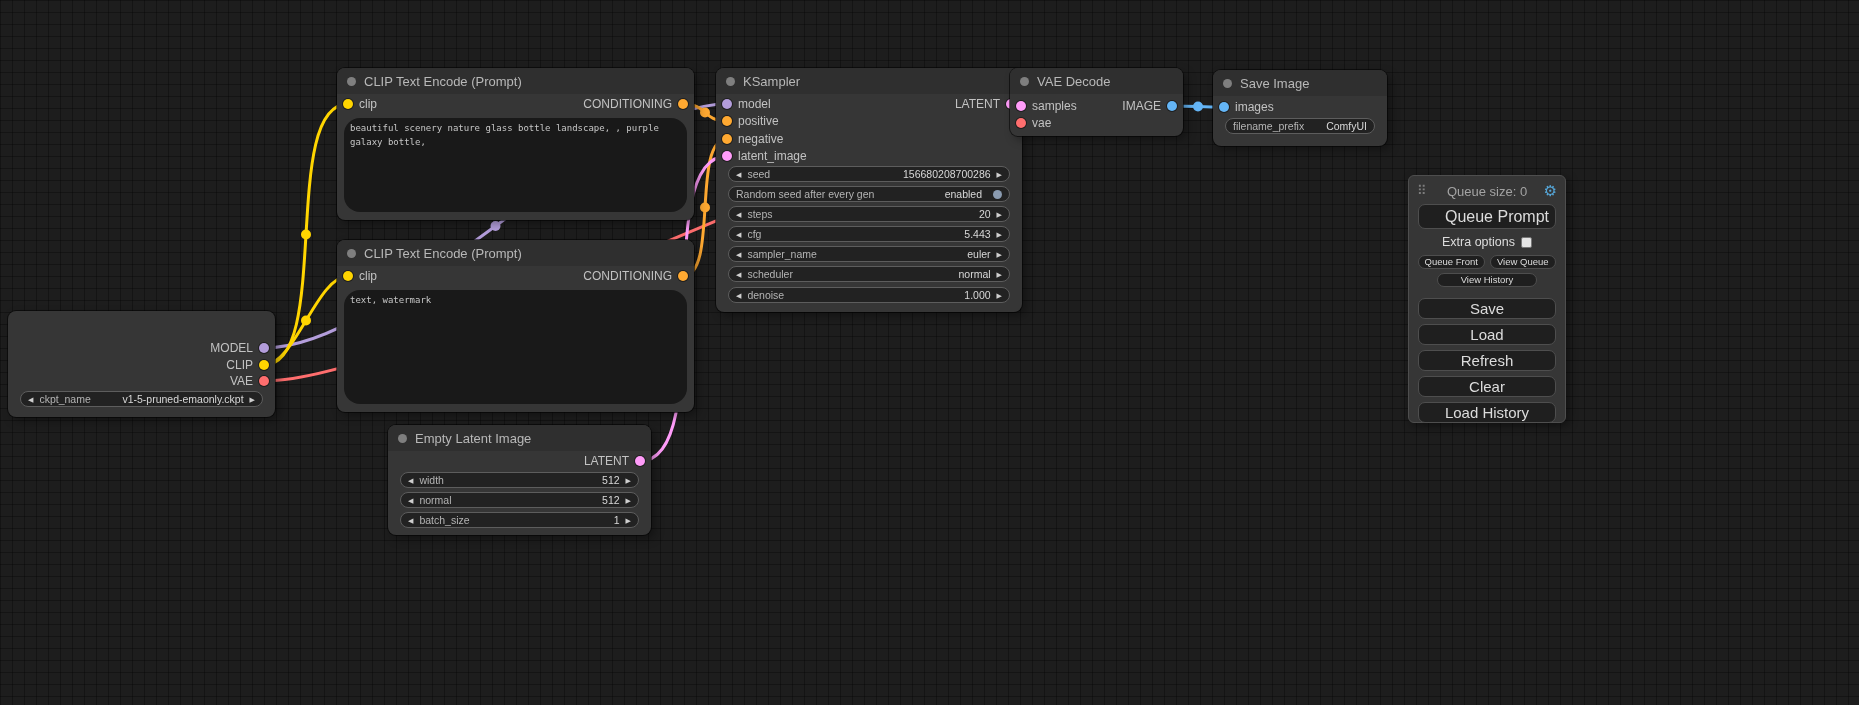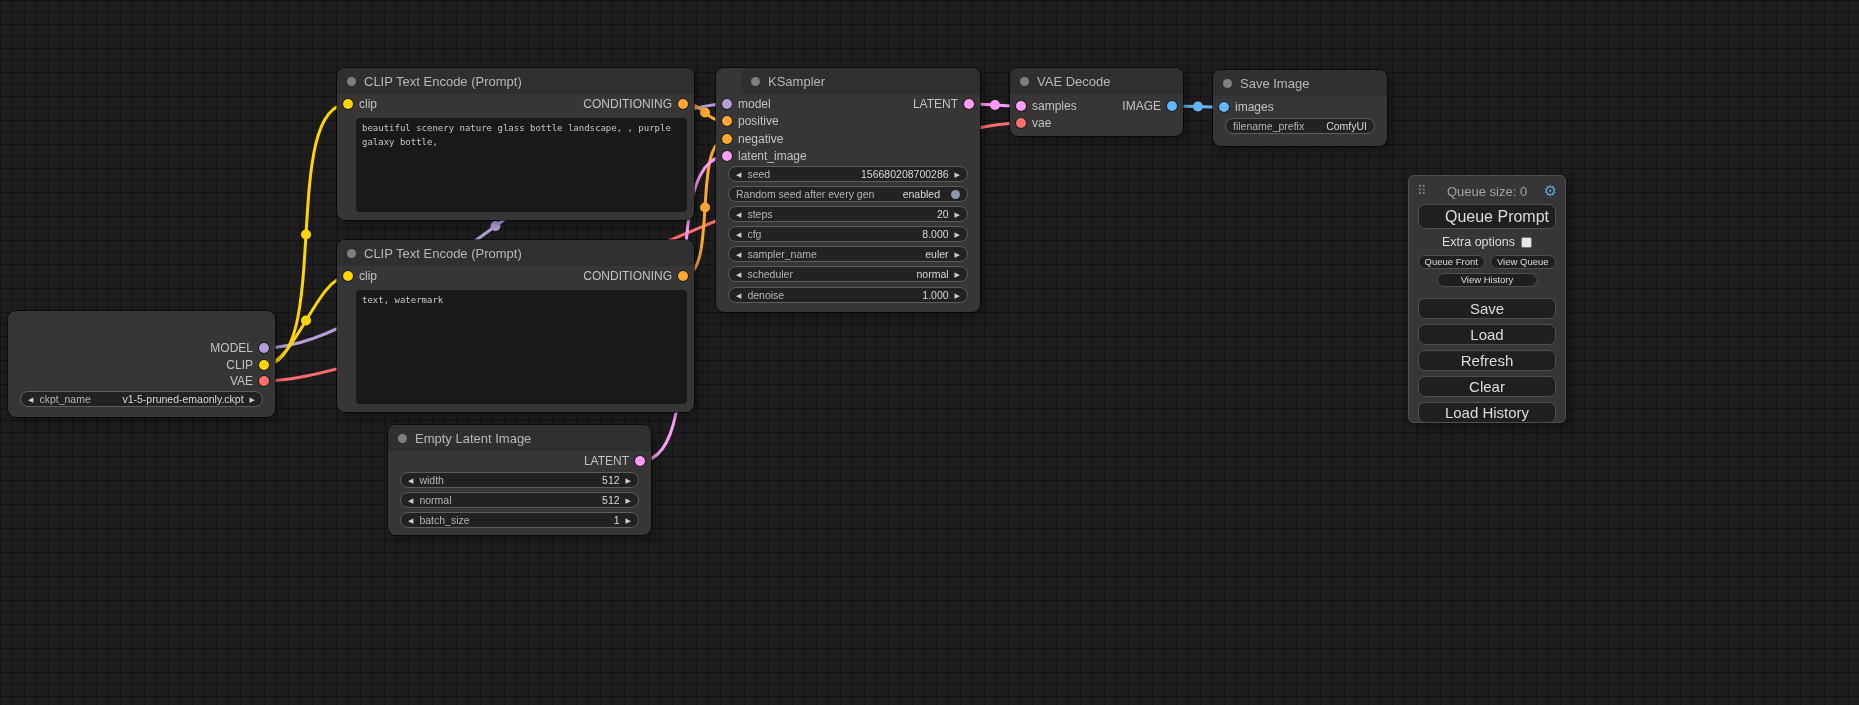--- a/index.html
+++ b/index.html
@@ -32,23 +32,23 @@
   .c-latent { background:#FF9CF9; } .c-image  { background:#64B5F6; }
 
   .widget { position:absolute; left:12px; right:12px; height:16px; background:#222;
     border:1px solid #5d5d5d; border-radius:9px; display:flex; align-items:center;
     padding:0 7px; gap:6px; font-size:10.5px; color:#b4b4b4; white-space:nowrap; }
   .warr { font-size:7px; color:#cfcfcf; line-height:1; flex:0 0 auto; }
   .wval { margin-left:auto; color:#d8d8d8; }
   .toggle-dot { width:9px; height:9px; border-radius:50%; background:#8a9bb0;
     margin-left:5px; flex:0 0 auto; }
 
-  .textbox { position:absolute; left:7px; right:7px; background:#191919; border-radius:4px;
+  .textbox { position:absolute; left:7px; right:7px; background:#191919; border-radius:16px;
     color:#c6c6c6; font-family:"DejaVu Sans Mono", monospace; font-size:9px;
-    line-height:1.5; padding:4px 6px; white-space:pre-wrap; word-break:break-word;margin-left:12px; }
+    line-height:1.5; padding:4px 6px; white-space:pre-wrap; word-break:break-word; }
 
   .menu { position:absolute; z-index:3; left:1408px; top:175px; width:158px; height:248px;
     background:#363636; border:1px solid #4e4e4e; border-radius:6px;
     box-shadow:3px 3px 10px rgba(0,0,0,0.45); padding:6px 9px; color:#ddd; }
   .menu-header { position:relative; height:18px; display:flex; align-items:center;
     justify-content:center; margin-bottom:4px; }
   .drag-handle { position:absolute; left:-1px; top:1px; color:#7d7d7d; font-size:13px; cursor:move; }
   .queue-size { font-size:13px; color:#a3a3a3; }
   .gear { position:absolute; right:-1px; top:0; color:#55a6d8; font-size:15px; cursor:pointer; }
   .btn { display:block; width:100%; background:#1f1f1f; border:1px solid #4e4e4e;
@@ -165,21 +165,21 @@
       <span class="warr">▶</span>
     </div>
     <div class="widget" style="top:87px">
       <span class="warr">◀</span>
       <span class="wname">batch_size</span>
       <span class="wval">1</span>
       <span class="warr">▶</span>
     </div>
   </div>
 
-  <div class="node" style="left:716px; top:68px; width:264px; height:244px;padding-left:25px;">
+  <div class="node" style="left:716px; top:68px; width:306px; height:244px;">
     <div class="node-title">
       <span class="collapse-dot"></span>
       <span>KSampler</span>
     </div>
     <div class="slot in" style="top:28px">
       <span class="sdot c-model"></span>
       <span>model</span>
     </div>
     <div class="slot in" style="top:45px">
       <span class="sdot c-cond"></span>
@@ -210,21 +210,21 @@
     </div>
     <div class="widget" style="top:138px">
       <span class="warr">◀</span>
       <span class="wname">steps</span>
       <span class="wval">20</span>
       <span class="warr">▶</span>
     </div>
     <div class="widget" style="top:158px">
       <span class="warr">◀</span>
       <span class="wname">cfg</span>
-      <span class="wval">8.000</span>
+      <span class="wval">5.443</span>
       <span class="warr">▶</span>
     </div>
     <div class="widget" style="top:178px">
       <span class="warr">◀</span>
       <span class="wname">sampler_name</span>
       <span class="wval">euler</span>
       <span class="warr">▶</span>
     </div>
     <div class="widget" style="top:198px">
       <span class="warr">◀</span>

